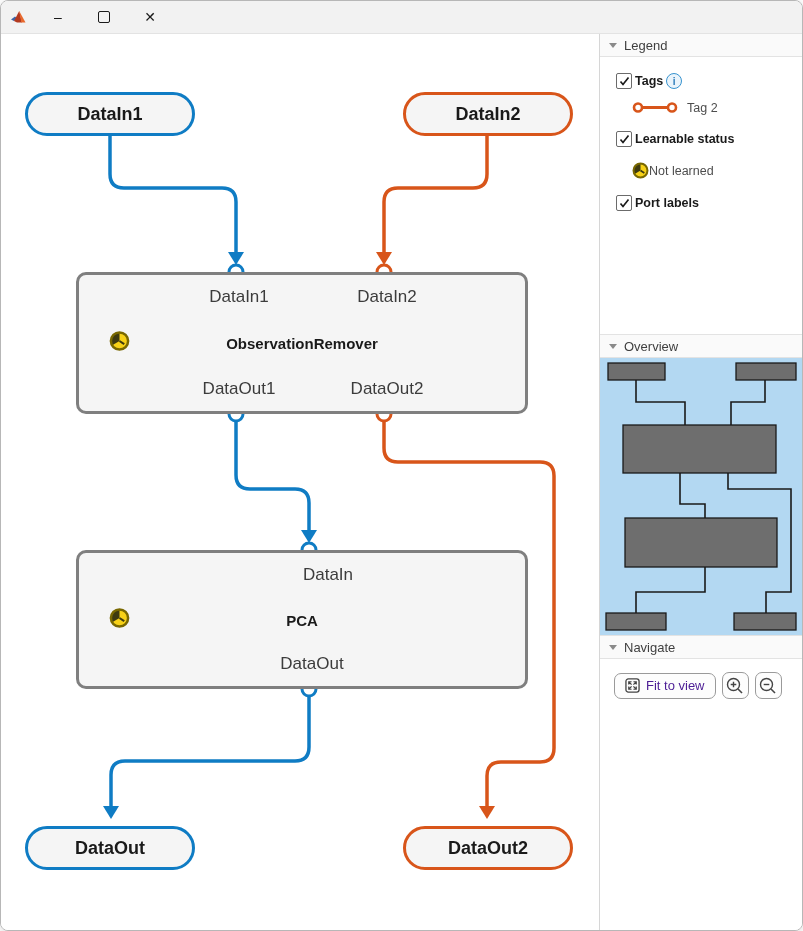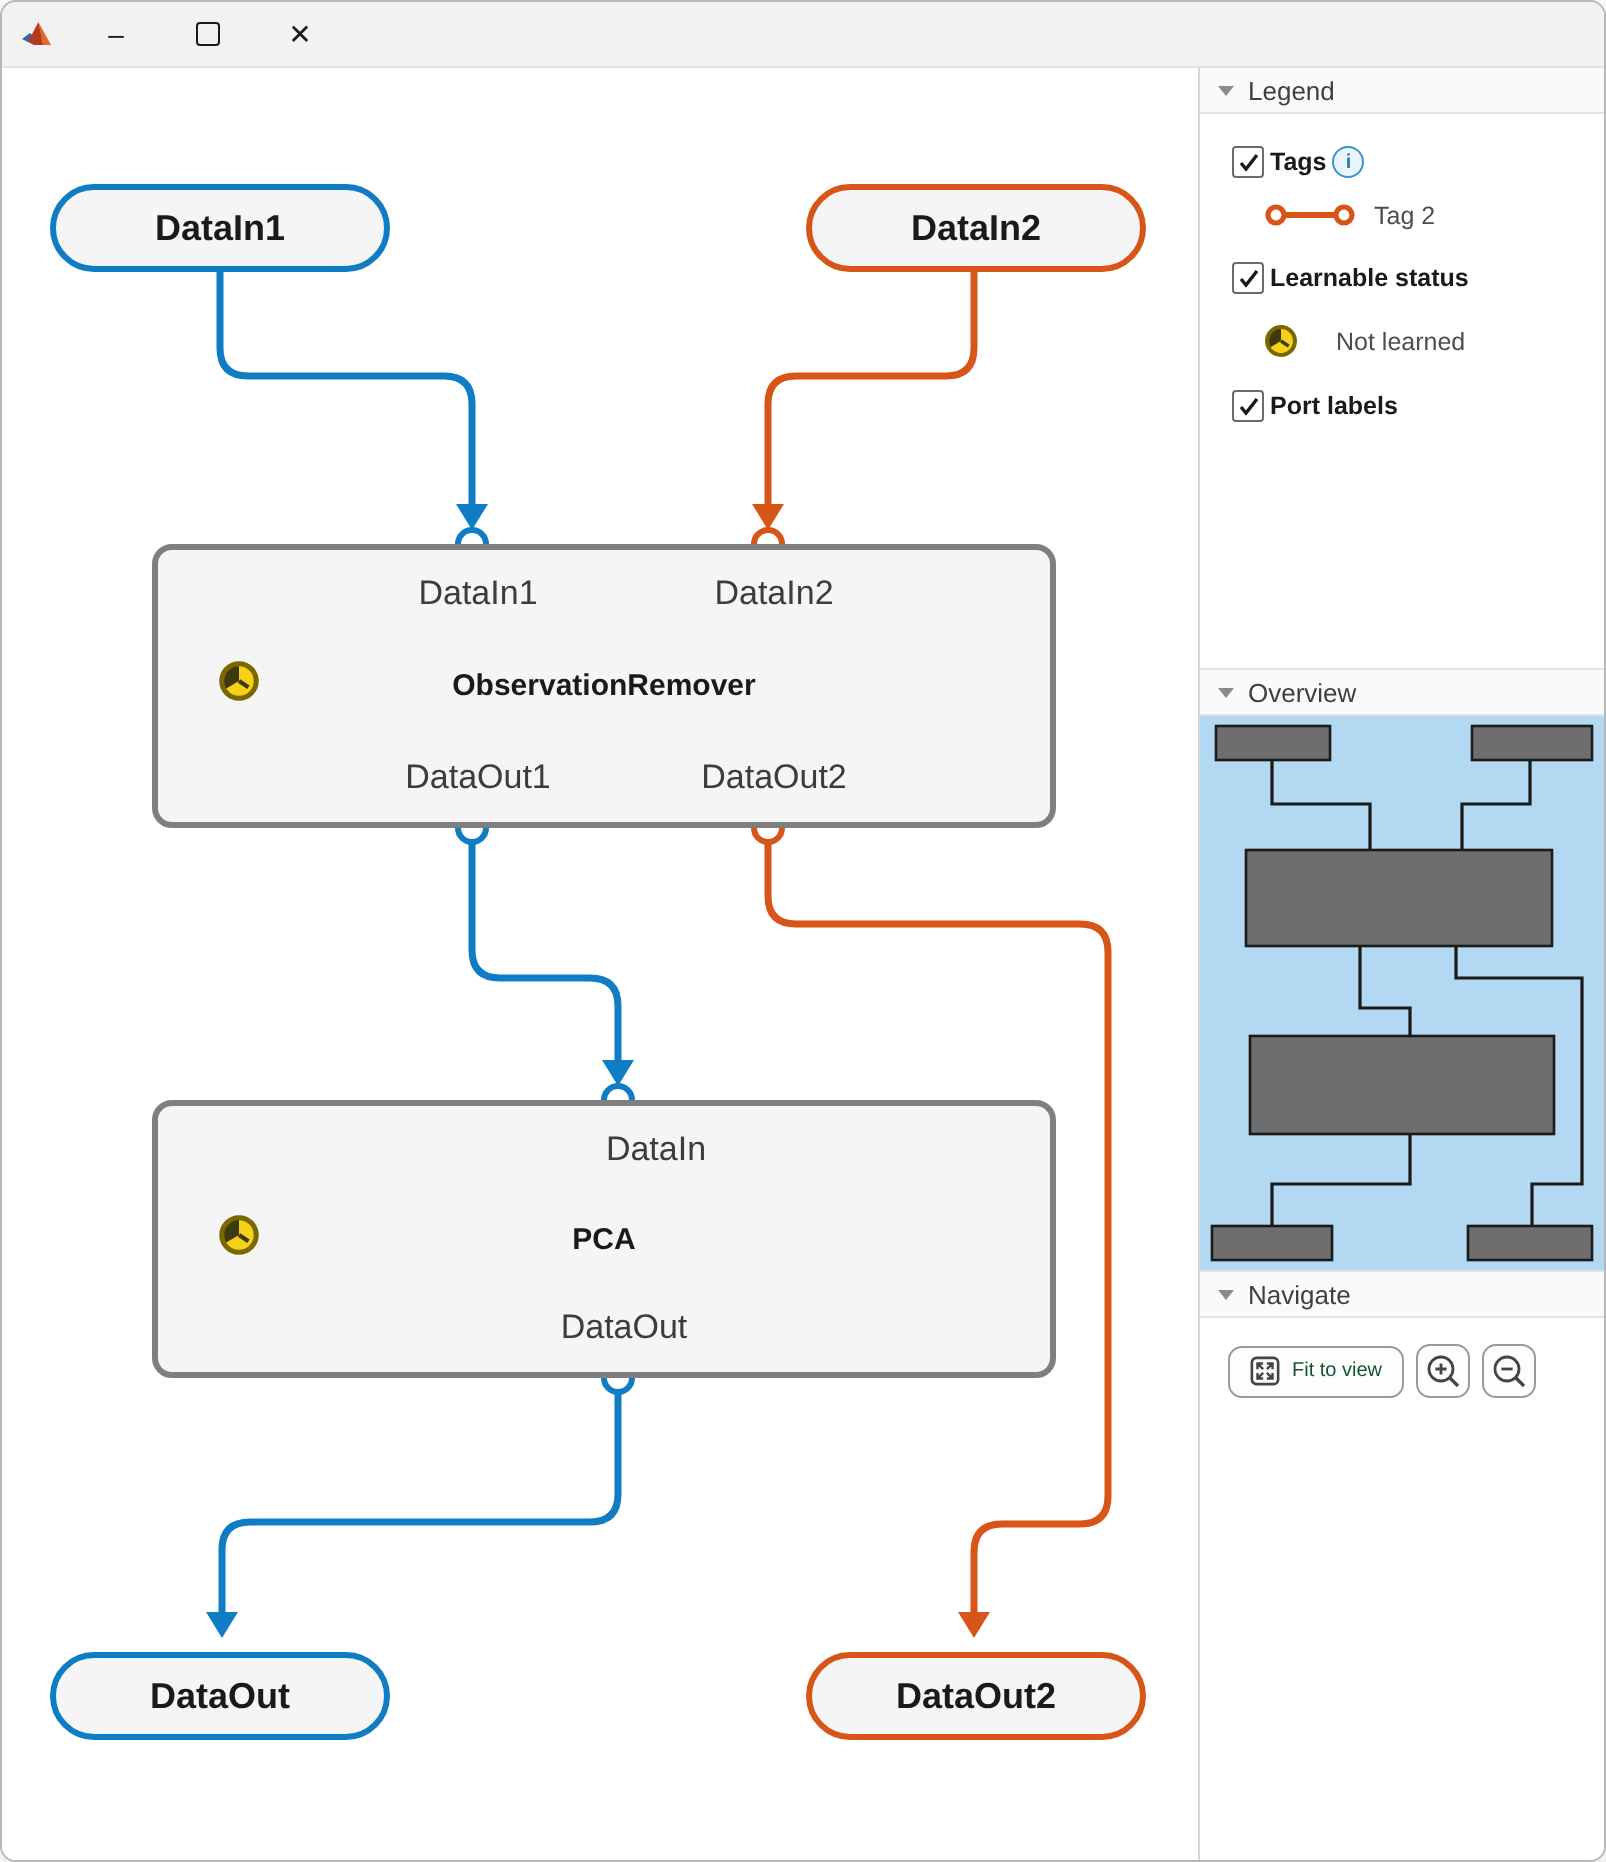--- a/index.html
+++ b/index.html
@@ -34,21 +34,21 @@
   .sec-header.bt{border-top:1px solid #e3e3e3;}
   .tri{width:0;height:0;border-left:4px solid transparent;border-right:4px solid transparent;border-top:5px solid #8a8a8a;}
   .legend-body{height:277px;padding:12px 8px 0 16px;box-sizing:border-box;}
   .chk-row{display:flex;align-items:center;gap:3px;height:24px;}
   .chk{width:14px;height:14px;border:1px solid #6b6b6b;border-radius:2px;background:#fff;display:flex;align-items:center;justify-content:center;flex:none;cursor:pointer;}
   .bold-label{font-weight:bold;color:#1a1a1a;}
   .sub-row{display:flex;align-items:center;gap:9px;height:29px;margin-left:16px;color:#4d4d4d;}
   .info{width:14px;height:14px;border-radius:50%;border:1.5px solid #3793cf;background:#eaf4fb;color:#2b7bb9;display:flex;align-items:center;justify-content:center;font-size:10px;font-weight:bold;cursor:pointer;flex:none;}
   .overview-body{height:277px;}
   .nav-body{display:flex;align-items:center;padding:13px 14px 0 14px;gap:6px;}
-  .btn{display:flex;align-items:center;gap:6px;height:24px;padding:0 10px;background:#fdfdfd;border:1px solid #9a9a9a;border-radius:7px;font-size:10px;color:#14532d;cursor:pointer;}
+  .btn{display:flex;align-items:center;gap:6px;height:24px;padding:0 10px;background:#fdfdfd;border:1px solid #9a9a9a;border-radius:7px;font-size:13px;color:#4c1d95;cursor:pointer;}
   .sq-btn{width:25px;height:25px;padding:0;justify-content:center;}
   .sq-btn:first-of-type{margin-left:auto;}
 </style>
 </head>
 <body>
 
 <div class="window">
 
   <div class="titlebar">
     <span class="app-icon">
@@ -171,21 +171,21 @@
           <span>Tag 2</span>
         </div>
         <div class="chk-row" style="margin-top:5px;">
           <span class="chk">
             <svg width="11" height="11" viewBox="0 0 11 11">
                 <path d="M1.5,5.5 L4,8.5 L9.5,1.5" fill="none" stroke="#1a1a1a" stroke-width="1.7"></path>
               </svg>
           </span>
           <span class="bold-label">Learnable status</span>
         </div>
-        <div class="sub-row" style="margin-top:5px;gap:19px;">
+        <div class="sub-row" style="margin-top:5px;gap:0;">
           <svg width="17" height="17" viewBox="0 0 20 20">
             <circle cx="10" cy="10" r="8" fill="#f7d117"></circle>
             <path d="M10,10 L10,2 A8,8 0 0 0 3.1,14 Z" fill="#3e3a10"></path>
             <path d="M10,10 L14.5,13" stroke="#3e3a10" stroke-width="2"></path>
             <circle cx="10" cy="10" r="8.2" fill="none" stroke-width="2.4" stroke="#796800"></circle>
           </svg>
           <span>Not learned</span>
         </div>
         <div class="chk-row" style="margin-top:6px;">
           <span class="chk">

